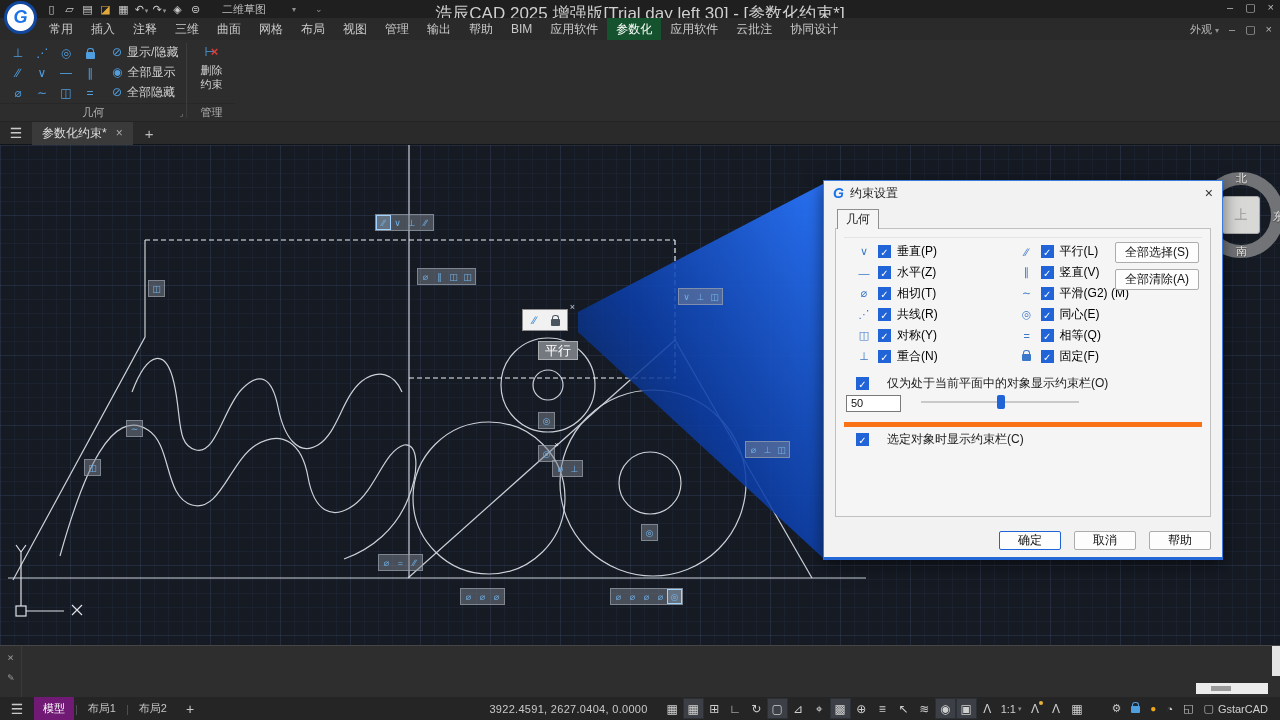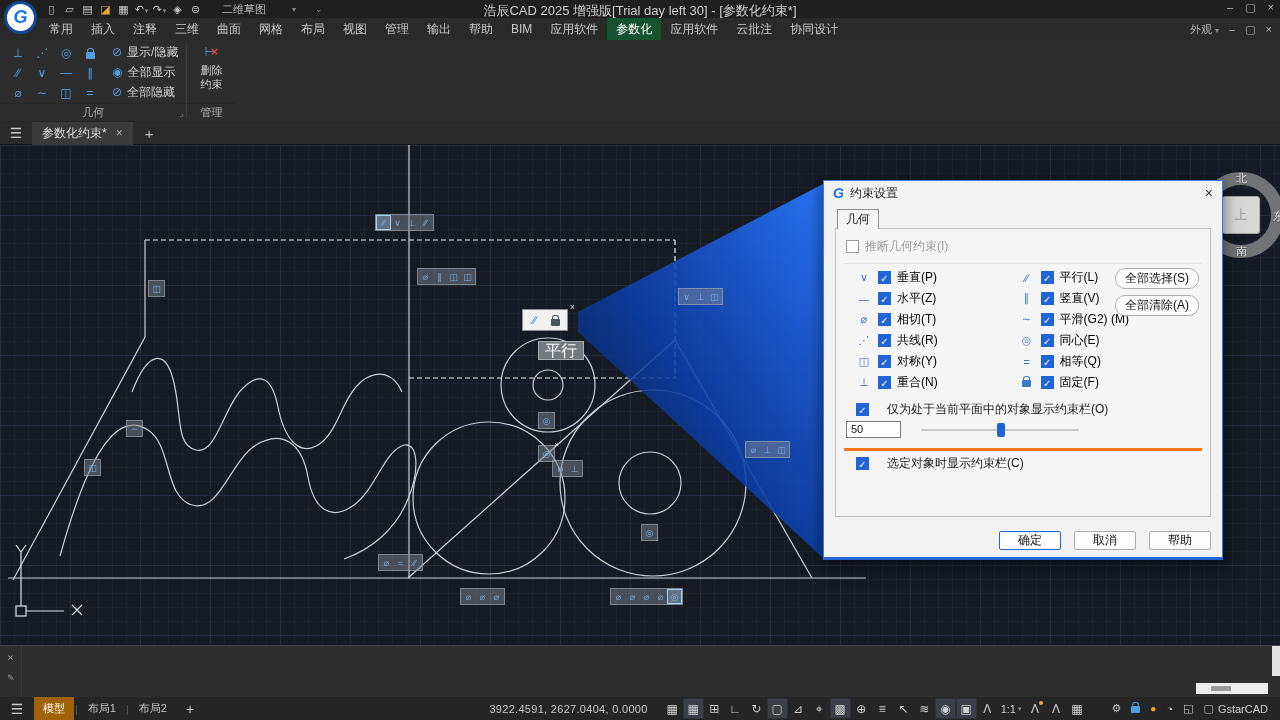--- a/index.html
+++ b/index.html
@@ -9,21 +9,21 @@
   
   .titlebar{position:absolute;top:0;left:0;right:0;height:18px;background:#1f1f1f}
   .logo{position:absolute;top:1px;left:4px;width:33px;height:33px;border-radius:50%;background:#fdfdfd;border:3px solid #11489e;color:#1a73e8;font-weight:bold;font-style:italic;font-size:18px;display:flex;align-items:center;justify-content:center;z-index:6}
   .qat{position:absolute;left:44px;top:1px;height:16px;display:flex;align-items:center;gap:3px}
   .qicon{width:15px;text-align:center;font-size:11px;color:#c9c9c9}
   .qicon.yellow{color:#e3aa3b}
   .qicon.drop::after{content:"▾";font-size:7px;color:#8f8f8f;margin-left:1px}
   .ws-select{margin-left:10px;display:flex;align-items:center;color:#bdbdbd;font-size:11px;padding:0 6px;height:15px}
   .ws-select::after{content:"▾";font-size:8px;margin-left:26px;color:#8f8f8f}
   .qat-more{color:#8f8f8f;font-size:9px;margin-left:10px}
-  .title-text{position:absolute;left:340px;right:340px;top:2px;text-align:center;font-size:13px;color:#cfcfcf;white-space:nowrap}
+  .title-text{position:absolute;left:340px;right:340px;top:2px;text-align:center;font-size:17px;color:#cfcfcf;white-space:nowrap}
   .wbtns{position:absolute;right:6px;top:1px;display:flex;gap:12px;font-size:11px;color:#bdbdbd}
 
   
   .menubar{position:absolute;top:18px;left:0;right:0;height:22px;background:#2a2a2a;display:flex;align-items:center;padding-left:40px;font-size:12px;color:#c9c9c9}
   .mitem{padding:3px 9px}
   .mitem.active{background:#14532d;color:#fff}
   .menu-right{position:absolute;right:8px;display:flex;align-items:center;gap:10px;font-size:11px;color:#b5b5b5}
   .appearance::after{content:"▾";font-size:8px;margin-left:3px;color:#8f8f8f}
 
   
@@ -59,21 +59,21 @@
       linear-gradient(90deg,rgba(60,74,104,.28) 1px,transparent 1px);
     background-size:14px 14px,14px 14px,70px 70px,70px 70px}
   svg.geom{position:absolute;inset:0;z-index:1}
   .badge{position:absolute;z-index:3;display:flex;gap:1px;background:rgba(125,132,144,.5);border:1px solid rgba(172,178,188,.55);padding:1px}
   .badge .c{position:relative;width:13px;height:13px;display:flex;align-items:center;justify-content:center;font-size:9px;color:#6fb3ec}
   .badge .c.on{background:rgba(175,205,235,.28);outline:1px solid #9fd2ff}
   .badge.white{background:#f1f1f1;border:1px solid #8f8f8f;padding:2px;gap:2px;z-index:4}
   .badge.white .c{width:19px;height:16px;font-size:11px;color:#2f7fd0}
   .bx{position:absolute;top:-8px;right:-8px;font-size:9px;color:#c7ccd4}
   .ox{position:absolute;top:-6px;right:-5px;font-size:8px;color:#e8e8e8}
-  .tooltip{position:absolute;z-index:5;background:#74797f;border:1px solid #aaadb2;color:#fff;font-size:16px;padding:0 6px;line-height:17px}
+  .tooltip{position:absolute;z-index:5;background:#74797f;border:1px solid #aaadb2;color:#fff;font-size:13px;padding:0 6px;line-height:17px}
 
   .compass{position:absolute;left:1198px;top:27px;width:86px;height:86px;z-index:2}
   .ring{position:absolute;inset:0;border-radius:50%;border:13px solid rgba(128,128,130,.88)}
   .cdir{position:absolute;color:#ececec;font-size:11px;z-index:2;text-shadow:0 1px 1px #333}
   .cdir.n{top:-1px;left:38px}.cdir.e{top:37px;right:0px}.cdir.s{bottom:-1px;left:38px}
   .ccube{position:absolute;left:24px;top:24px;width:38px;height:38px;background:#d8d8d6;border:1px solid #a8a8a8;border-radius:3px;display:flex;align-items:center;justify-content:center;color:#999;font-size:13px}
 
   
   .dialog{position:absolute;left:823px;top:35px;width:400px;height:380px;z-index:10;background:#f2f2f2;border:1px solid #3a7bdc;border-bottom:3px solid #2468d8;box-shadow:0 4px 16px rgba(0,0,0,.55);font-size:12px;color:#222}
   .dtitle{height:24px;display:flex;align-items:center;gap:6px;padding:0 9px}
@@ -87,24 +87,24 @@
   .cb.onb{background:#2064d8;border:1px solid #2064d8;color:#fff;text-align:center}
   .cb.onb::after{content:"✓";font-size:10px;line-height:13px;display:block}
   .row-infer{display:flex;align-items:center;gap:6px;color:#9d9d9d;margin:1px 0 8px 2px}
   .sect{color:#333;margin-bottom:3px}
   .cgrid{position:relative;padding:3px 0 4px 12px;border-top:1px solid #e4e4e4}
   .crow{display:flex;height:21px;align-items:center}
   .chalf{display:flex;align-items:center;gap:6px;width:47%}
   .cico{width:16px;text-align:center;color:#3b78c9;font-size:11px;flex:none}
   .clabel{color:#000000;white-space:nowrap}
   .sidebtns{position:absolute;right:3px;top:4px;display:flex;flex-direction:column;gap:6px}
-  .btn{background:#fdfdfd;border:1px solid #acacac;font-size:12px;padding:1px 9px;color:#111;text-align:center;border-radius:10px}
+  .btn{background:#fdfdfd;border:1px solid #acacac;font-size:12px;padding:1px 9px;color:#111;text-align:center;border-radius:2px}
   .row-cb{display:flex;align-items:center;gap:18px;margin:4px 0 0 12px;color:#1b1b1b}
   .transp-label{margin:11px 0 3px 2px;color:#333}
-  .transp-box{display:flex;align-items:center;gap:20px;padding:3px 2px 10px 2px;border-bottom:3px solid #f97316}
+  .transp-box{display:flex;align-items:flex-start;gap:20px;padding:3px 2px 10px 2px;border-bottom:5px solid #f97316}
   .tinput{width:55px;height:17px;background:#fff;border:1px solid #7a7a7a;font-size:11px;padding:0 4px;line-height:15px;color:#111}
   .slider{position:relative;width:158px;height:14px}
   .slider .track{position:absolute;left:0;right:0;top:6px;height:2px;background:#c9c9c9}
   .slider .thumb{position:absolute;left:76px;top:0;width:8px;height:14px;background:#2064d8;border-radius:2px}
   .dfooter{position:absolute;bottom:7px;right:11px;display:flex;gap:13px}
   .fbtn{width:62px;height:19px;display:flex;align-items:center;justify-content:center;background:#fdfdfd;border:1px solid #acacac;border-radius:2px;color:#111}
   .fbtn.primary{border-color:#2064d8}
 
   
   .lock{position:relative;display:inline-block;width:9px;height:7px;background:#4f9ee0;border-radius:1px;margin-top:4px}
@@ -119,21 +119,21 @@
   .cline{height:16px;line-height:16px;white-space:pre}
   .cline.inputline{border-top:1px solid #474747}
   .vsb{position:absolute;right:0;top:0;width:8px;height:30px;background:#e4e4e4}
   .hsb{position:absolute;right:12px;bottom:3px;width:72px;height:11px;background:#ececec;display:flex;align-items:center;padding-left:15px}
   .hsb .th{width:20px;height:5px;background:#9a9a9a}
 
   
   .statusbar{position:absolute;top:697px;left:0;right:0;height:23px;background:#252525;display:flex;align-items:center;color:#c6c6c6;font-size:11px}
   .sb-burger{width:34px;text-align:center;font-size:14px;color:#c9c9c9}
   .sb-tab{padding:4px 9px}
-  .sb-tab.active{background:#a16207;color:#fff}
+  .sb-tab.active{background:#701a75;color:#fff}
   .sb-sep{color:#555;padding:0 1px}
   .sb-plus{margin:0 10px;font-size:14px;color:#c9c9c9}
   .sb-coords{margin-left:auto;color:#c9c9c9;letter-spacing:.3px}
   .sb-icons{display:flex;align-items:center;margin-left:14px}
   .sico{width:19px;height:19px;display:flex;align-items:center;justify-content:center;font-size:12px;color:#cfcfcf;margin:0 1px;position:relative}
   .sico.active{background:#3c4046;outline:1px solid #2b2f36}
   .sico.yellowdot::after{content:"";position:absolute;right:1px;top:2px;width:4px;height:4px;border-radius:50%;background:#e8b33c}
   .scale{display:flex;align-items:center;padding:0 3px;color:#cfcfcf}
   .scale::after{content:"▾";font-size:7px;margin-left:2px;color:#8f8f8f}
   .sright{display:flex;align-items:center;gap:10px;margin:0 8px 0 24px}
@@ -380,24 +380,20 @@
 
     <div class="dialog">
       <div class="dtitle">
         <span class="dlogo">G</span>
         <span>约束设置</span>
         <span class="dclose">×</span>
       </div>
       <div class="dbody">
         <span class="gtab">几何</span>
         <div class="tabpage">
-          <div class="row-infer">
-            <span class="cb off"></span>
-            <span>推断几何约束(I)</span>
-          </div>
           <div class="cgrid">
             <div class="crow">
               <div class="chalf">
                   <span class="cico">∨</span>
                   <span class="cb onb"></span>
                   <span class="clabel">垂直(P)</span>
                 </div>
               <div class="chalf">
                   <span class="cico">∕∕</span>
                   <span class="cb onb"></span>

